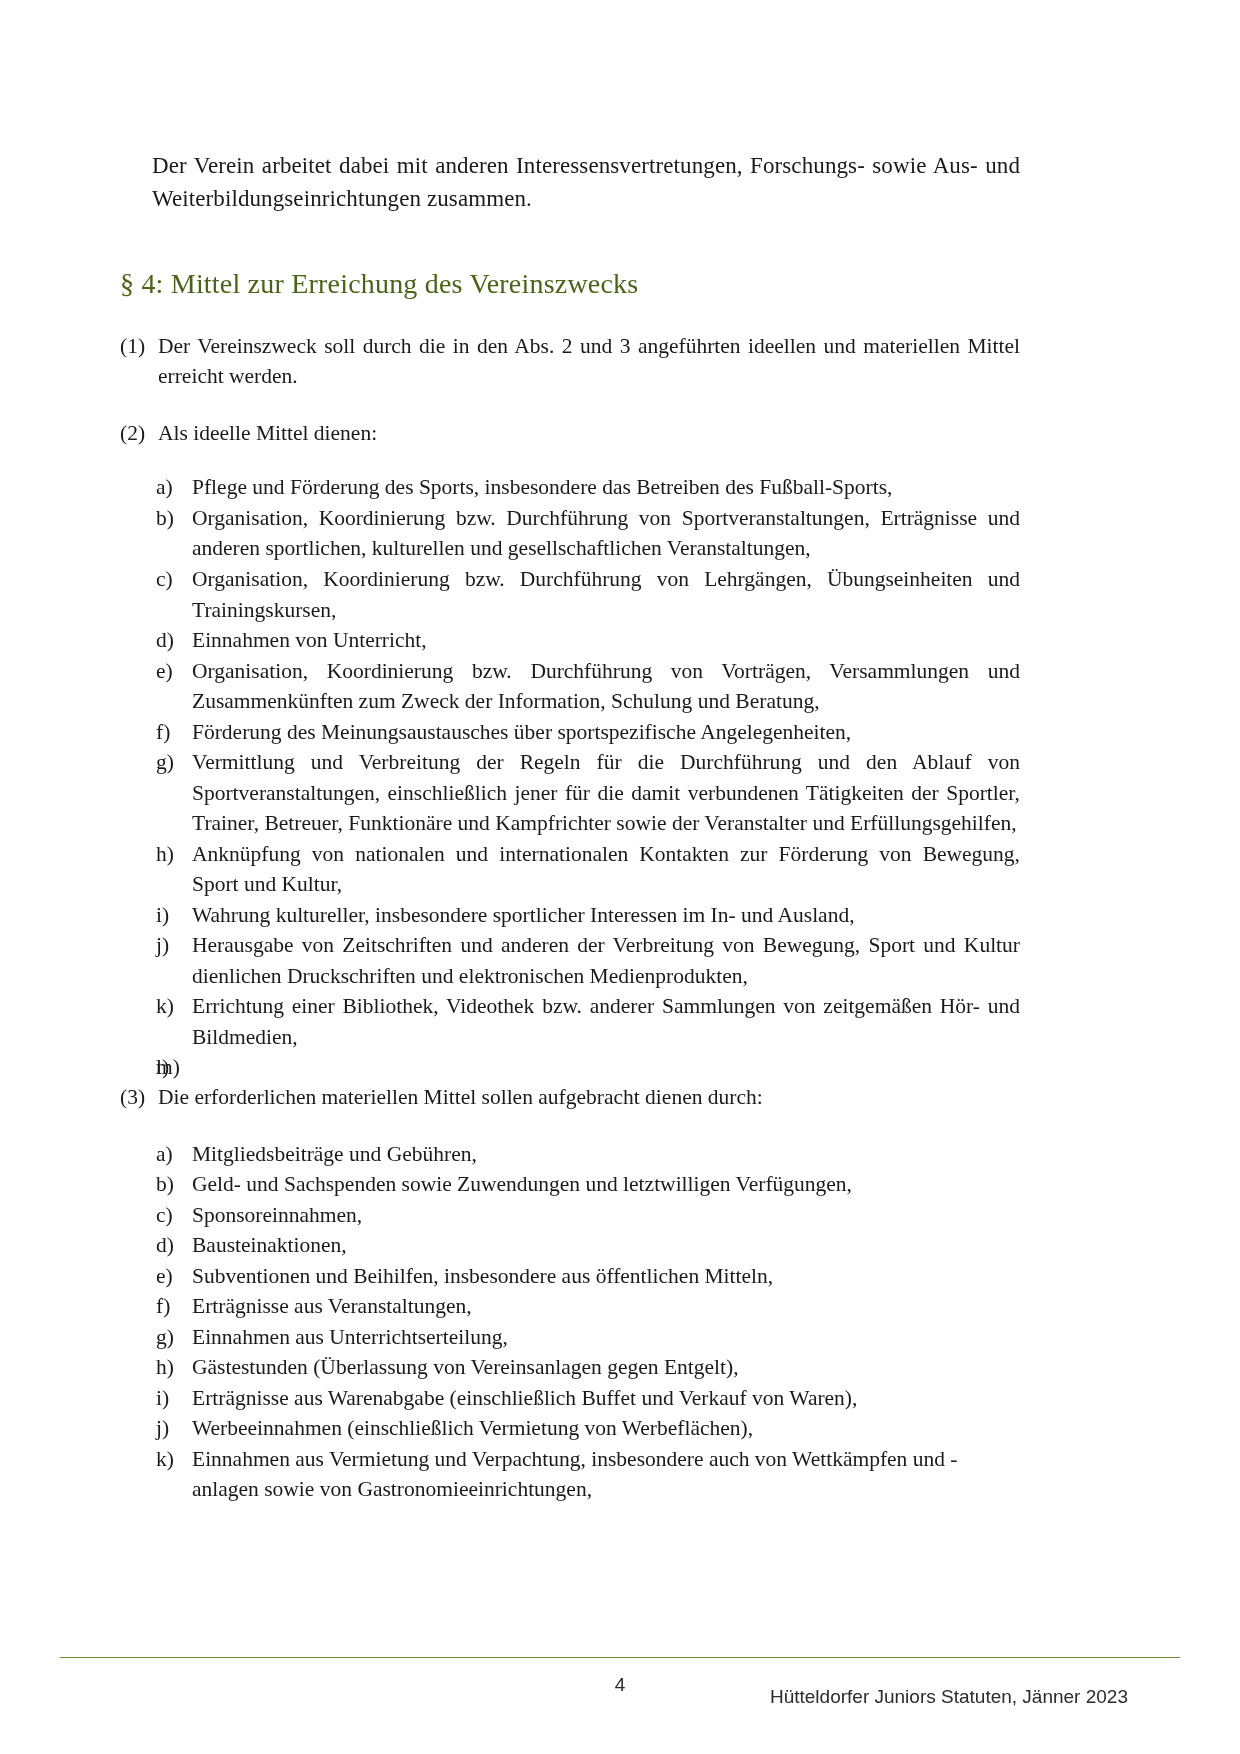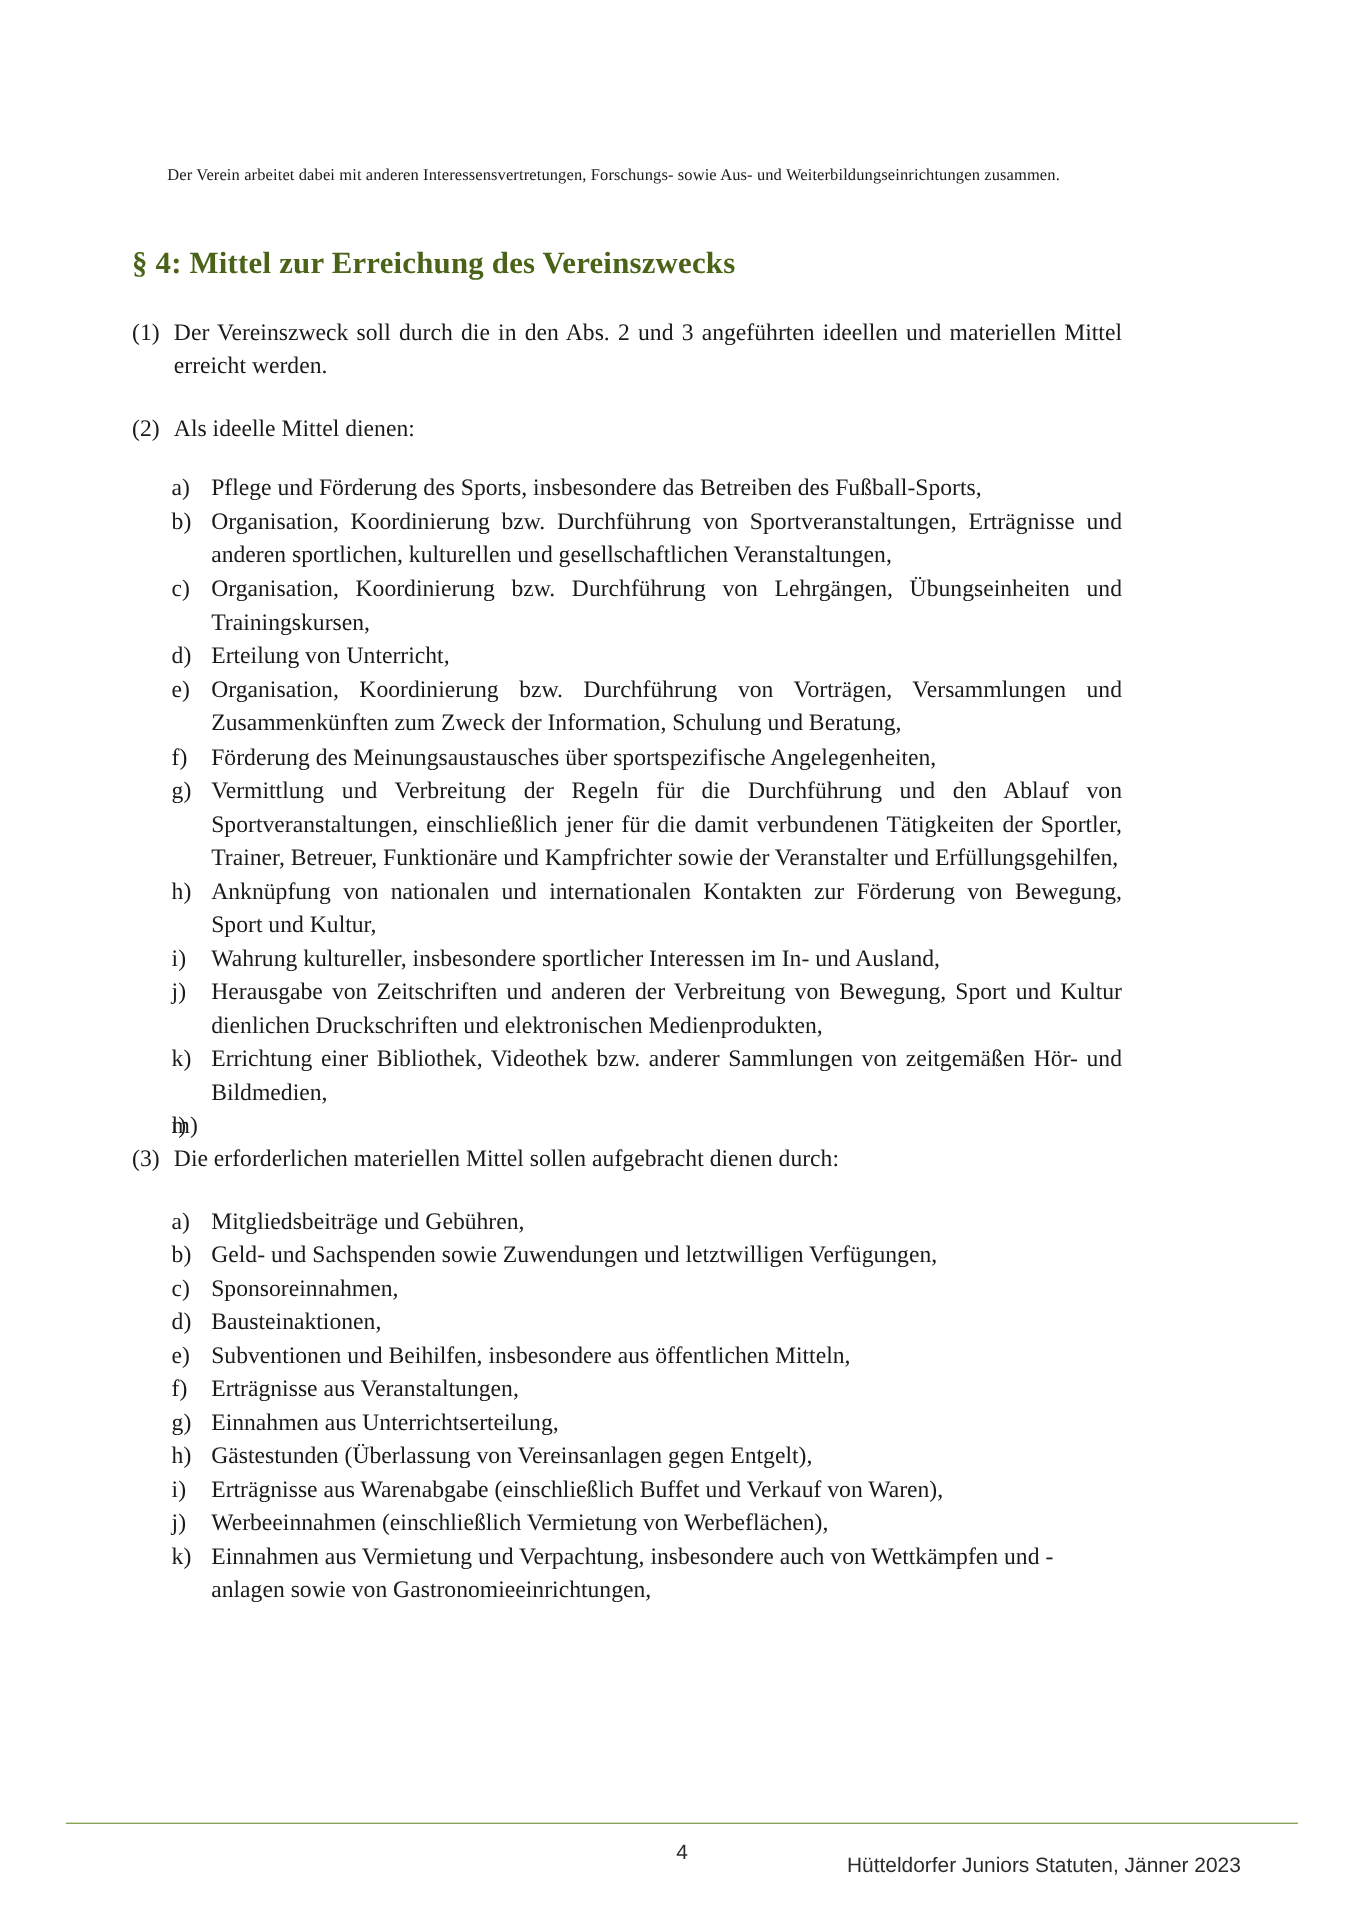--- a/index.html
+++ b/index.html
@@ -18,31 +18,31 @@
     overflow: hidden;
   }
   .content {
     position: absolute;
     left: 120px;
     top: 150px;
     width: 900px;
   }
 
   .intro-para {
-    font-size: 15px;
+    font-size: 23px;
     line-height: 1.42;
     text-align: justify;
     margin: 0 0 0 32px;
     text-indent: 0;
     letter-spacing: 0.1px;
   }
 
   .section-heading {
     font-size: 28px;
-    font-weight: bold;
+    font-weight: normal;
     color: #4a6318;
     margin: 52px 0 30px 0;
     letter-spacing: 0.2px;
     line-height: 1.2;
   }
 
   
   .np {
     position: relative;
     padding-left: 38px;
@@ -134,21 +134,21 @@
 
     <div class="np tight">
       <span class="np-marker">(2)</span>
       <span>Als ideelle Mittel dienen:</span>
     </div>
 
     <ul class="alist gap-before" id="list-ideelle">
         <li><span class="marker">a)</span><span>Pflege und Förderung des Sports, insbesondere das Betreiben des Fußball-Sports,</span></li>
         <li><span class="marker">b)</span><span>Organisation, Koordinierung bzw. Durchführung von Sportveranstaltungen, Erträgnisse und anderen sportlichen, kulturellen und gesellschaftlichen Veranstaltungen,</span></li>
         <li><span class="marker">c)</span><span>Organisation, Koordinierung bzw. Durchführung von Lehrgängen, Übungseinheiten und Trainingskursen,</span></li>
-        <li><span class="marker">d)</span><span>Erteilung von Unterricht,</span></li>
+        <li><span class="marker">d)</span><span>Einnahmen von Unterricht,</span></li>
         <li><span class="marker">e)</span><span>Organisation, Koordinierung bzw. Durchführung von Vorträgen, Versammlungen und Zusammenkünften zum Zweck der Information, Schulung und Beratung,</span></li>
         <li><span class="marker">f)</span><span>Förderung des Meinungsaustausches über sportspezifische Angelegenheiten,</span></li>
         <li><span class="marker">g)</span><span>Vermittlung und Verbreitung der Regeln für die Durchführung und den Ablauf von Sportveranstaltungen, einschließlich jener für die damit verbundenen Tätigkeiten der Sportler, Trainer, Betreuer, Funktionäre und Kampfrichter sowie der Veranstalter und Erfüllungsgehilfen,</span></li>
         <li><span class="marker">h)</span><span>Anknüpfung von nationalen und internationalen Kontakten zur Förderung von Bewegung, Sport und Kultur,</span></li>
         <li><span class="marker">i)</span><span>Wahrung kultureller, insbesondere sportlicher Interessen im In- und Ausland,</span></li>
         <li><span class="marker">j)</span><span>Herausgabe von Zeitschriften und anderen der Verbreitung von Bewegung, Sport und Kultur dienlichen Druckschriften und elektronischen Medienprodukten,</span></li>
         <li><span class="marker">k)</span><span>Errichtung einer Bibliothek, Videothek bzw. anderer Sammlungen von zeitgemäßen Hör- und Bildmedien,</span></li>
         <li><span class="marker">l)</span></li>
         <li><span class="marker">m)</span></li>
       </ul>

